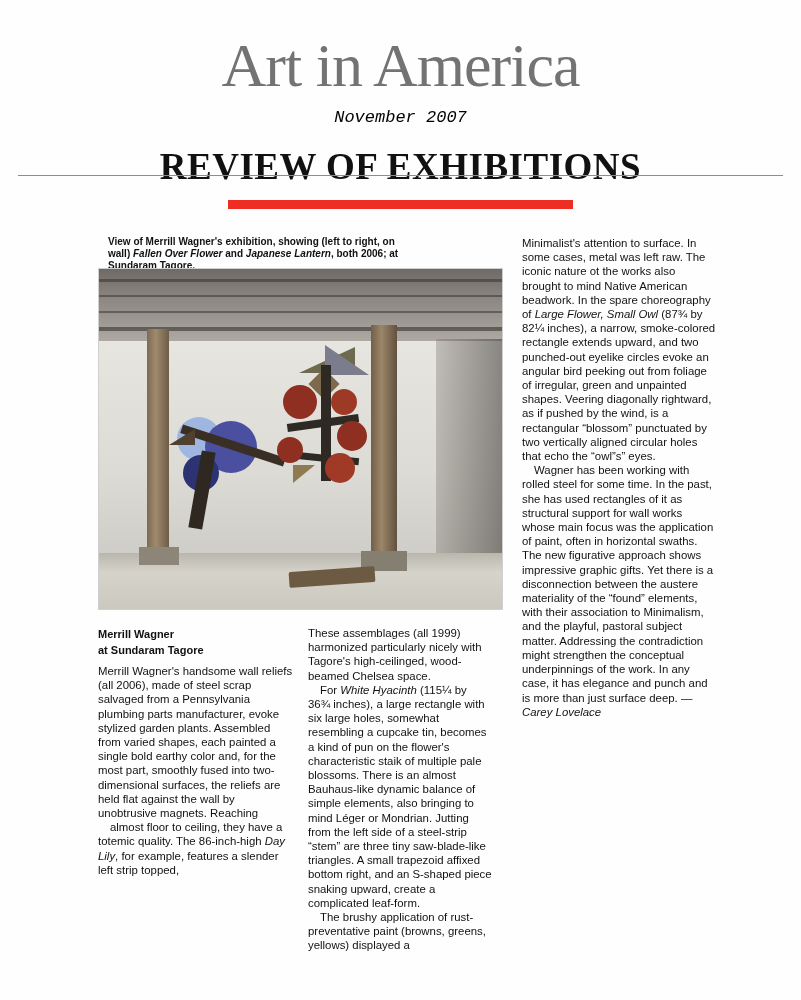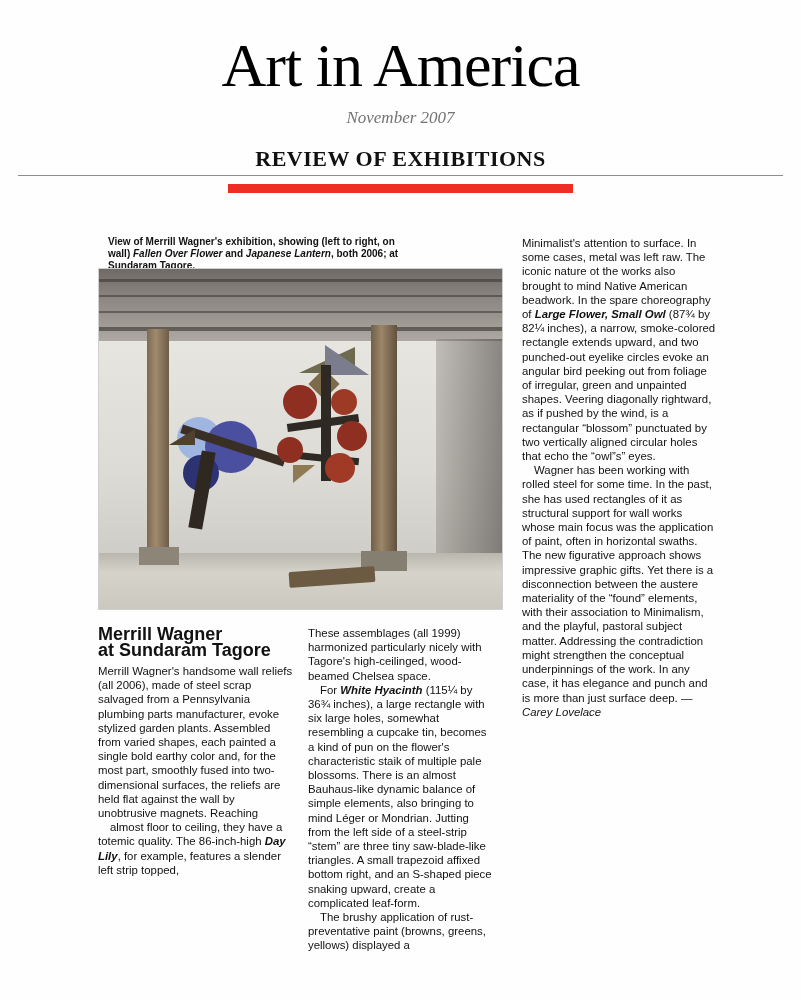--- a/index.html
+++ b/index.html
@@ -24,34 +24,34 @@
   
   .masthead {
     text-align: center;
     padding-top: 34px;
   }
   .masthead-title {
     font-family: "Liberation Serif", serif;
     font-size: 62px;
     line-height: 62px;
     letter-spacing: -1px;
-    color: #000000;
+    color: #737373;
     font-weight: normal;
     margin: 0;
   }
   .masthead-date {
-    font-family: Liberation Serif, serif;
+    font-family: Liberation Mono, monospace;
     font-style: italic;
     font-size: 17px;
     margin-top: 12px;
-    color: #737373;
+    color: #000000;
   }
   .section-title {
     font-family: "Liberation Serif", serif;
-    font-size: 22px;
+    font-size: 37px;
     font-weight: bold;
     letter-spacing: 0.5px;
     text-align: center;
     margin-top: 18px;
     color: #111;
   }
   .rule {
     position: absolute;
     left: 18px;
     right: 18px;
@@ -152,28 +152,28 @@
 
   .col {
     position: absolute;
     font-size: 11.4px;
     line-height: 14.2px;
     color: #111;
     text-align: left;
   }
   .col p { margin: 0; }
   .col p + p { text-indent: 12px; }
-  .col i { font-style: italic; font-weight: bold; }
+  .col i { font-style: italic; }
 
   .col1 { left: 0px;   top: 390px; width: 197px; }
   .col2 { left: 210px; top: 390px; width: 184px; }
   .col3 { left: 424px; top: 0px;   width: 194px; }
 
   .artist-name {
-    font-size: 18px;
+    font-size: 11px;
     font-weight: bold;
     line-height: 16px;
     margin-bottom: 6px;
   }
   .col1 .body, .col2 .body, .col3 .body { text-align: left; }
   .sig { font-style: italic; }
 </style>
 </head>
 <body>
 

